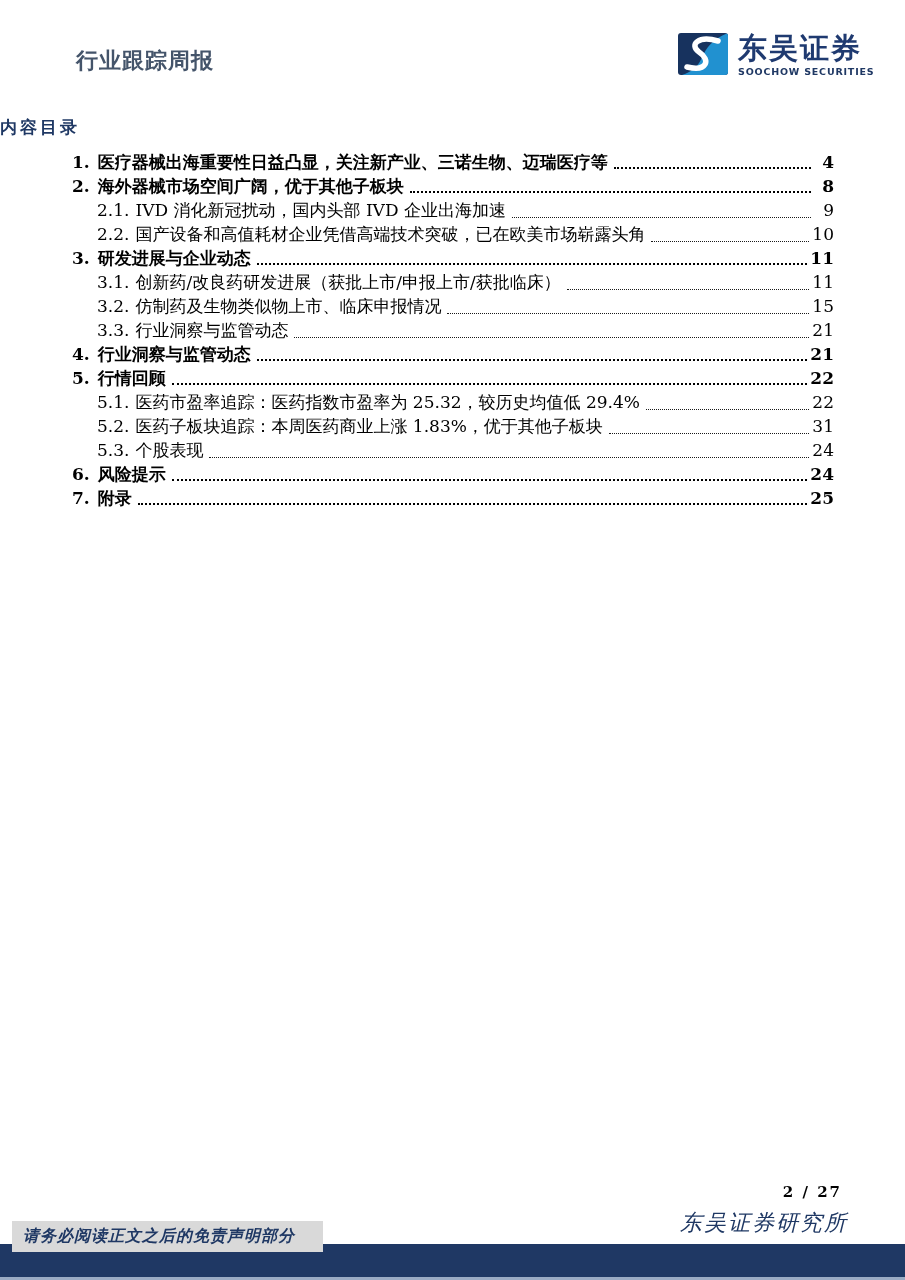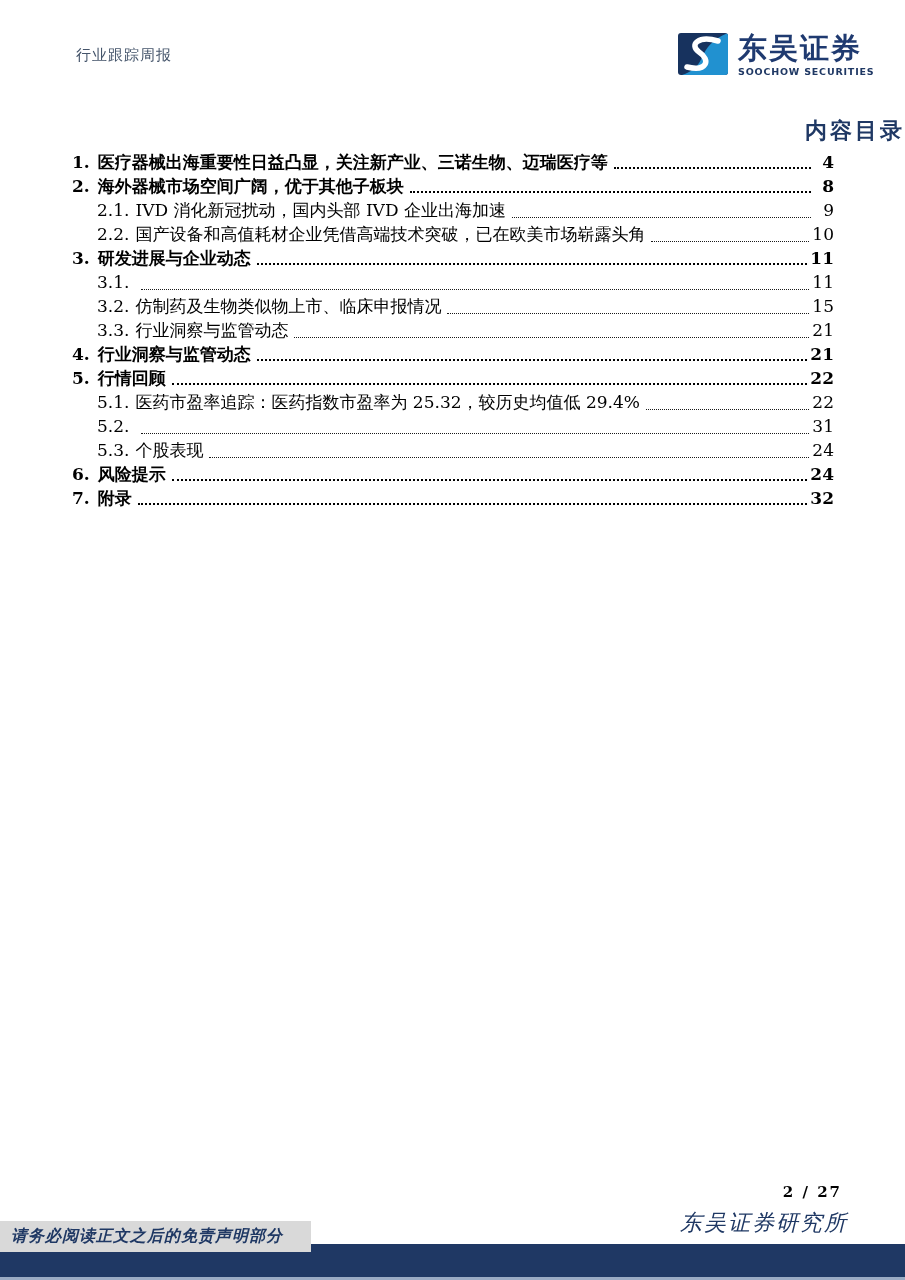--- a/index.html
+++ b/index.html
@@ -19,42 +19,43 @@
     width:905px;height:1280px;
     margin:0 auto;
     background:#ffffff;
     overflow:hidden;
     font-family:"DejaVu Serif","Liberation Serif",serif;
     color:#000;
   }
   
   .report-type{
     position:absolute;left:76px;top:46px;
-    font-size:15px;color:var(--header-gray);
+    font-size:22px;color:var(--header-gray);
     letter-spacing:1px;
+    font-weight:bold;
   }
   .brand{
     position:absolute;left:650px;top:33px;
     display:flex;align-items:flex-start;padding-left:28px;
   }
   .brand-icon{width:50px;height:42px;display:block;}
   .brand-text{margin-left:10px;}
   .brand-cn{
     font-size:29px;line-height:30px;font-weight:bold;
     color:var(--brand-blue);letter-spacing:2px;white-space:nowrap;
   }
   .brand-en{
     margin-top:3px;font-size:9.5px;font-weight:bold;
     color:var(--navy);letter-spacing:0.8px;white-space:nowrap;
     font-family:"DejaVu Sans","Liberation Sans",sans-serif;
   }
   
   .toc-title{
     position:absolute;left:0;top:116px;width:100%;
-    text-align:right;font-size:22px;font-weight:bold;
+    text-align:left;font-size:17px;font-weight:bold;
     color:var(--navy);letter-spacing:3px;
   }
   .toc-list{
     position:absolute;left:72px;top:149px;width:762px;
   }
   .toc-row{
     display:flex;align-items:flex-end;
     height:24px;font-size:17px;line-height:22px;
     white-space:nowrap;
   }
@@ -74,21 +75,21 @@
   .page-indicator{
     position:absolute;right:63px;top:1183px;
     font-size:15px;font-weight:bold;letter-spacing:2px;
   }
   .institute{
     position:absolute;right:57px;top:1208px;
     font-size:22px;font-weight:normal;font-style:italic;
     color:var(--navy);letter-spacing:2px;
   }
   .disclaimer-box{
-    position:absolute;left:0;top:1221px;width:311px;height:31px;
+    position:absolute;left:12px;top:1221px;width:311px;height:31px;
     background:var(--disc-bg);z-index:2;
     display:flex;align-items:center;
   }
   .disclaimer-text{
     padding-left:11px;font-size:16px;font-weight:bold;font-style:italic;
     color:var(--navy);letter-spacing:1px;white-space:nowrap;
   }
   .footer-bar{
     position:absolute;left:0;top:1244px;width:100%;height:33px;
     background:var(--bar);z-index:1;
@@ -152,20 +153,21 @@
       <span class="toc-page">10</span>
     </div>
       <div class="toc-row lvl1">
       <span class="toc-label">3.</span>
       <span class="toc-text">研发进展与企业动态</span>
       <span class="toc-dots"></span>
       <span class="toc-page">11</span>
     </div>
       <div class="toc-row lvl2">
       <span class="toc-label">3.1.</span>
+      <span class="toc-text">创新药/改良药研发进展（获批上市/申报上市/获批临床）</span>
       <span class="toc-dots"></span>
       <span class="toc-page">11</span>
     </div>
       <div class="toc-row lvl2">
       <span class="toc-label">3.2.</span>
       <span class="toc-text">仿制药及生物类似物上市、临床申报情况</span>
       <span class="toc-dots"></span>
       <span class="toc-page">15</span>
     </div>
       <div class="toc-row lvl2">
@@ -187,40 +189,41 @@
       <span class="toc-page">22</span>
     </div>
       <div class="toc-row lvl2">
       <span class="toc-label">5.1.</span>
       <span class="toc-text">医药市盈率追踪：医药指数市盈率为 25.32，较历史均值低 29.4%</span>
       <span class="toc-dots"></span>
       <span class="toc-page">22</span>
     </div>
       <div class="toc-row lvl2">
       <span class="toc-label">5.2.</span>
+      <span class="toc-text">医药子板块追踪：本周医药商业上涨 1.83%，优于其他子板块</span>
       <span class="toc-dots"></span>
       <span class="toc-page">31</span>
     </div>
       <div class="toc-row lvl2">
       <span class="toc-label">5.3.</span>
       <span class="toc-text">个股表现</span>
       <span class="toc-dots"></span>
       <span class="toc-page">24</span>
     </div>
       <div class="toc-row lvl1">
       <span class="toc-label">6.</span>
       <span class="toc-text">风险提示</span>
       <span class="toc-dots"></span>
       <span class="toc-page">24</span>
     </div>
       <div class="toc-row lvl1">
       <span class="toc-label">7.</span>
       <span class="toc-text">附录</span>
       <span class="toc-dots"></span>
-      <span class="toc-page">32</span>
+      <span class="toc-page">25</span>
     </div>
     </div>
 
   <div class="page-indicator">2 / 27</div>
 
   <div class="institute">东吴证券研究所</div>
 
   <div class="disclaimer-box">
     <span class="disclaimer-text">请务必阅读正文之后的免责声明部分</span>
   </div>

